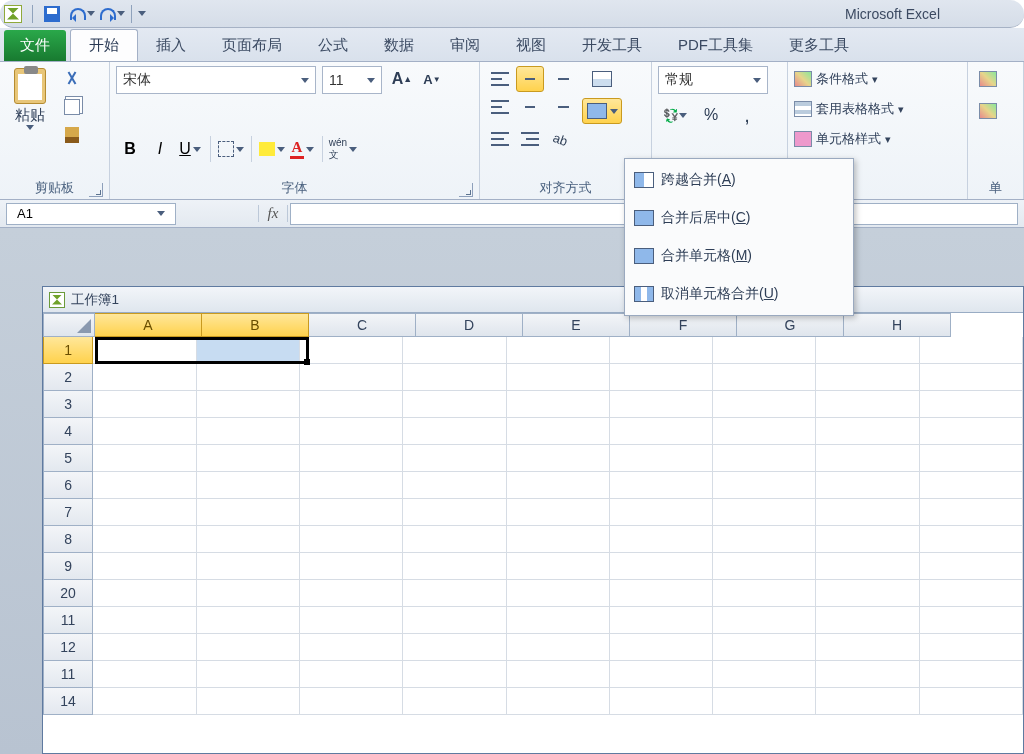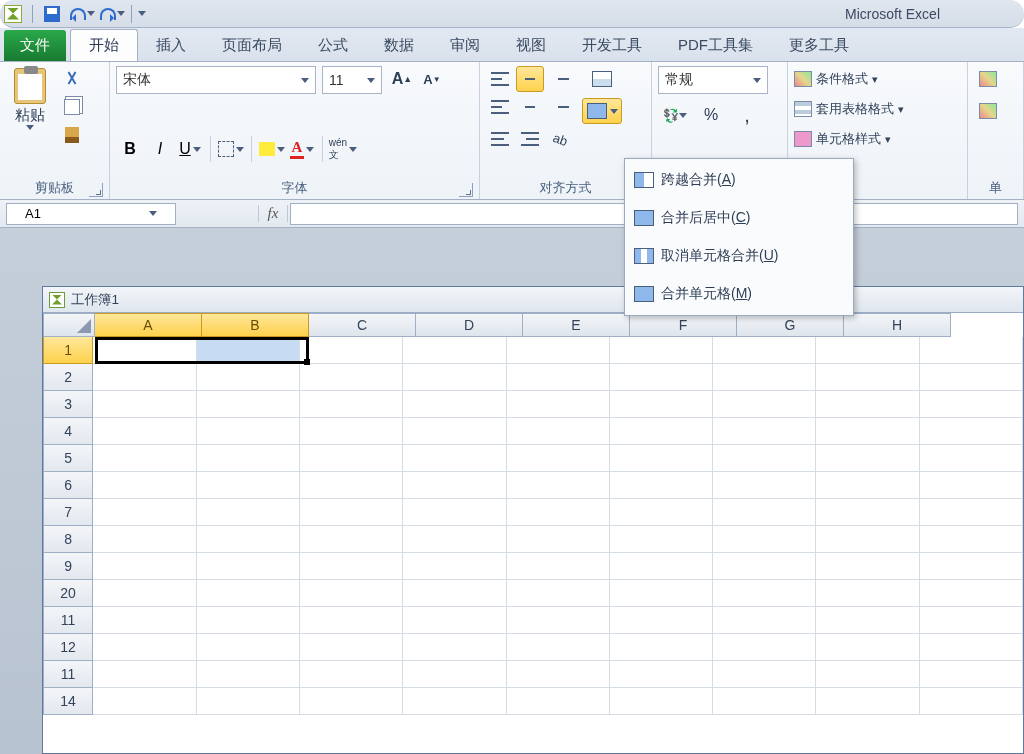--- a/index.html
+++ b/index.html
@@ -66,21 +66,21 @@
 
 
 .dropdown-menu { position:absolute; left:624px; top:158px; width:230px; background:#fafbfc; border:1px solid #9aa9bf; box-shadow:2px 2px 6px rgba(0,0,0,.25); z-index:100; padding:2px; }
 .menu-item { display:flex; align-items:center; height:38px; cursor:pointer; }
 .menu-item .mi-icon { width:34px; display:flex; justify-content:center; }
 .menu-item .mi-text { font-size:14px; color:#2e3e56; }
 .menu-item .mi-text u { text-decoration:underline; }
 
 
 .formula-bar { height:28px; background:linear-gradient(#eef2f7,#e3e9f0); border-bottom:1px solid #a3b0c6; display:flex; align-items:center; padding:2px 6px; }
-.name-box { width:170px; height:22px; background:#fff; border:1px solid #9fb0c6; display:flex; align-items:center; padding:0 18px; font-size:13px; font-family: Consolas, monospace; }
+.name-box { width:170px; height:22px; background:#fff; border:1px solid #9fb0c6; display:flex; align-items:center; padding:0 10px; font-size:13px; font-family: Consolas, monospace; }
 .name-box .arrow { margin-left:auto; }
 .fx-label { width:30px; text-align:center; font-style:italic; font-family:"Times New Roman",serif; font-size:15px; color:#555; border-left:1px solid #bcc8d8; border-right:1px solid #bcc8d8; margin:0 2px; }
 .formula-input { flex:1; height:22px; background:#fff; border:1px solid #9fb0c6; }
 
 
 .workspace { position:absolute; left:0; right:0; top:228px; bottom:0; background:#bfcad8; background:linear-gradient(#c5cfda,#b8c3d1); }
 .workbook-window { position:absolute; left:42px; top:58px; right:0; bottom:0; background:#fff; border:1px solid #5f7aa0; }
 .workbook-titlebar { height:26px; background:linear-gradient(#f2f5f9,#dfe6ee); border-bottom:1px solid #99acc4; display:flex; align-items:center; padding:0 6px; font-size:13.5px; color:#33435c; }
 .wb-icon { width:16px; height:16px; background:#fff; border:1px solid #6b9a3a; margin-right:6px; position:relative; }
 .wb-icon::after { content:""; position:absolute; inset:2px; background:#70a22a; clip-path: polygon(0 0,100% 0,50% 50%,100% 100%,0 100%,50% 50%); }
@@ -409,29 +409,29 @@
     <div class="mi-text"><span>跨越合并(</span><u>A</u><span>)</span></div>
   </div>
   <div class="menu-item">
     <div class="mi-icon">
         <span class="merge-icon full"></span>
       </div>
     <div class="mi-text"><span>合并后居中(</span><u>C</u><span>)</span></div>
   </div>
   <div class="menu-item">
     <div class="mi-icon">
-        <span class="merge-icon" style="background:linear-gradient(90deg,#8fb8ea 0 33%,#fff 33% 66%,#8fb8ea 66%)"></span>
-      </div>
-    <div class="mi-text"><span>取消单元格合并(</span><u>U</u><span>)</span></div>
+        <span class="merge-icon" style="background:#8fb8ea"></span>
+      </div>
+    <div class="mi-text"><span>合并单元格(</span><u>M</u><span>)</span></div>
   </div>
   <div class="menu-item">
     <div class="mi-icon">
-        <span class="merge-icon" style="background:#8fb8ea"></span>
-      </div>
-    <div class="mi-text"><span>合并单元格(</span><u>M</u><span>)</span></div>
+        <span class="merge-icon" style="background:linear-gradient(90deg,#8fb8ea 0 33%,#fff 33% 66%,#8fb8ea 66%)"></span>
+      </div>
+    <div class="mi-text"><span>取消单元格合并(</span><u>U</u><span>)</span></div>
   </div>
 </div>
 
 <div class="formula-bar">
   <div class="name-box">
       <span>A1</span>
       <span class="arrow arrow-down"></span>
     </div>
   <div style="width:80px"></div>
   <div class="fx-label">fx</div>

